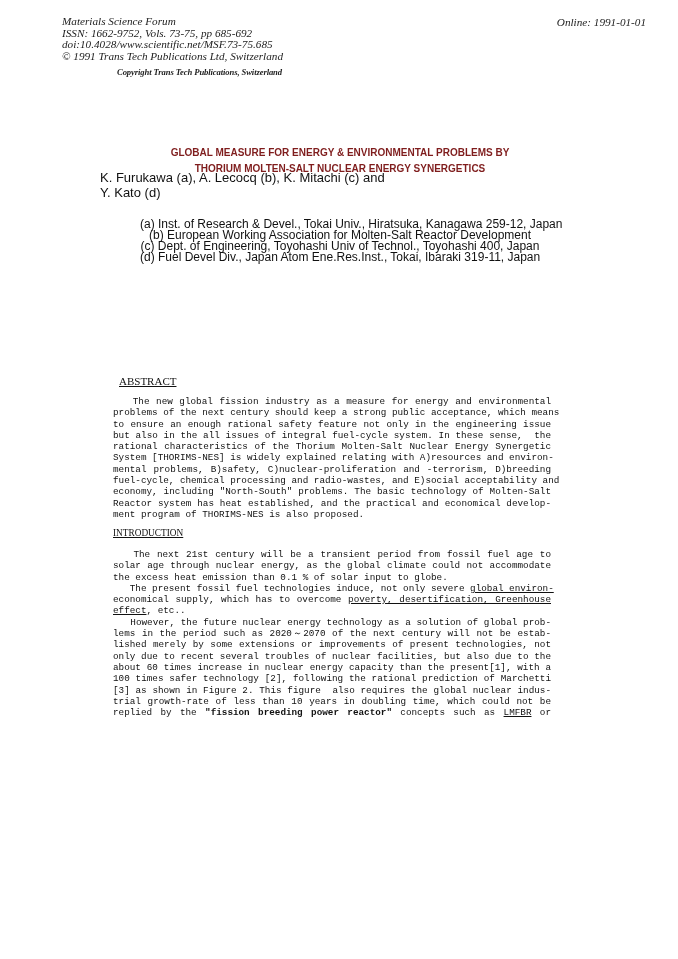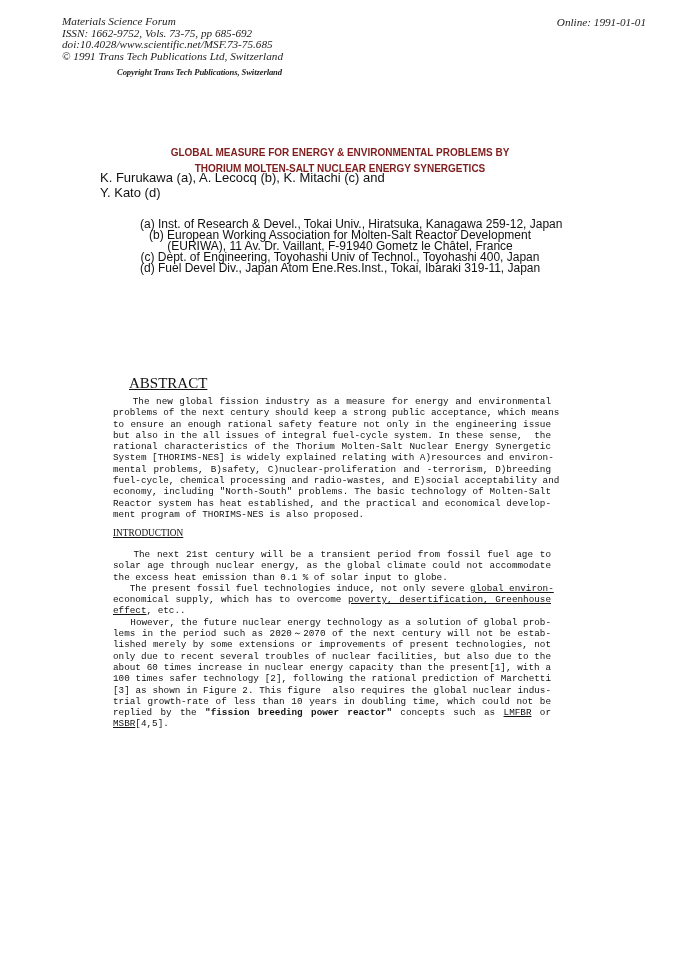--- a/index.html
+++ b/index.html
@@ -6,21 +6,21 @@
     body { width:678px; height:959px; position:relative; overflow:hidden; color:#111; }
     .meta { position:absolute; left:62px; top:16px; font-family:"Liberation Serif", serif; font-style:italic; font-size:11.2px; line-height:11.6px; color:#222; }
     .meta div { white-space:nowrap; }
     .online { position:absolute; right:32px; top:16px; font-family:"Liberation Serif", serif; font-style:italic; font-size:11.2px; color:#222; }
     .copyright { position:absolute; left:117px; top:67px; font-family:"Liberation Serif", serif; font-style:italic; font-weight:bold; font-size:8.6px; color:#222; letter-spacing:-0.1px; }
     .title { position:absolute; left:100px; width:480px; top:145px; text-align:center; font-family:"Liberation Sans", sans-serif; font-weight:bold; font-size:10px; line-height:16px; color:#7f1d1d; }
     .authors { position:absolute; left:100px; width:480px; top:171px; text-align:left; font-family:"Liberation Sans", sans-serif; font-size:13px; line-height:14.5px; color:#111; }
     .affils { position:absolute; left:140px; width:400px; top:219px; text-align:center; font-family:"Liberation Sans", sans-serif; font-size:12px; line-height:11.1px; color:#111; }
     .affils div { white-space:nowrap; }
     .mono { font-family:"Liberation Mono", monospace; font-size:9.3px; line-height:11.3px; color:#111; }
-    .heading { position:absolute; left:129px; font-family:"Liberation Serif", serif; font-size:15px; text-decoration:underline; color:#111; }
+    .heading { position:absolute; left:119px; font-family:"Liberation Serif", serif; font-size:11px; text-decoration:underline; color:#111; }
     .para { position:absolute; left:113px; width:438px; }
     .line { white-space:pre; text-align:justify; text-align-last:justify; display:block; height:11.3px; }
     .line.last { text-align-last:left; }
     .u { text-decoration:underline; }
     .b { font-weight:bold; }
   </style>
 </head>
 <body>
 
 <div class="meta">
@@ -38,21 +38,20 @@
 </div>
 
 <div class="authors">
   <div>K. Furukawa (a), A. Lecocq (b), K. Mitachi (c) and</div>
   <div>Y. Kato (d)</div>
 </div>
 
 <div class="affils">
   <div>(a) Inst. of Research &amp; Devel., Tokai Univ., Hiratsuka, Kanagawa 259-12, Japan</div>
   <div>(b) European Working Association for Molten-Salt Reactor Development</div>
-  <div>(EURIWA), 11 Av. Dr. Vaillant, F-91940 Gometz le Châtel, France</div>
   <div>(c) Dept. of Engineering, Toyohashi Univ of Technol., Toyohashi 400, Japan</div>
   <div>(d) Fuel Devel Div., Japan Atom Ene.Res.Inst., Tokai, Ibaraki 319-11, Japan</div>
 </div>
 
 <div class="heading" style="top:375px;">ABSTRACT</div>
 
 <div class="para mono" style="top:396px;">
   <span class="line">   The new global fission industry as a measure for energy and environmental</span>
   <span class="line">problems of the next century should keep a strong public acceptance, which means</span>
   <span class="line">to ensure an enough rational safety feature not only in the engineering issue</span>
@@ -79,14 +78,13 @@
 
   <span class="line">   However, the future nuclear energy technology as a solution of global prob-</span>
   <span class="line">lems in the period such as 2020～2070 of the next century will not be estab-</span>
   <span class="line">lished merely by some extensions or improvements of present technologies, not</span>
   <span class="line">only due to recent several troubles of nuclear facilities, but also due to the</span>
   <span class="line">about 60 times increase in nuclear energy capacity than the present[1], with a</span>
   <span class="line">100 times safer technology [2], following the rational prediction of Marchetti</span>
   <span class="line">[3] as shown in Figure 2. This figure  also requires the global nuclear indus-</span>
   <span class="line">trial growth-rate of less than 10 years in doubling time, which could not be</span>
   <span class="line"><span>replied by the </span><span class="b">"fission breeding power reactor"</span><span> concepts such as </span><span class="u">LMFBR</span><span> or</span></span>
-  <span class="line last"><span class="u">MSBR</span><span>[4,5].</span></span>
 </div>
 
 </body></html>

